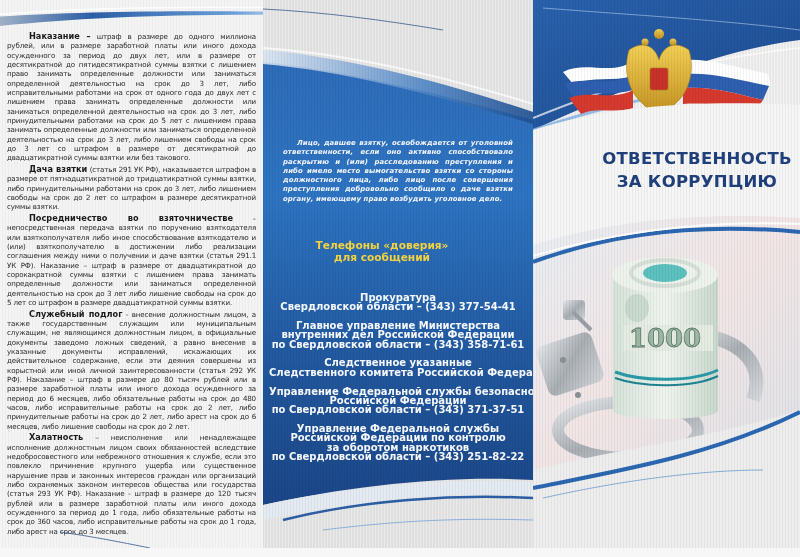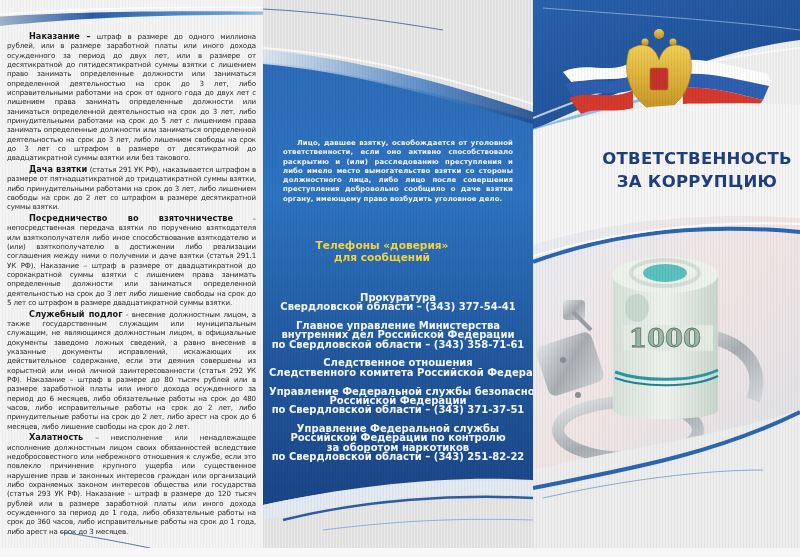--- a/index.html
+++ b/index.html
@@ -38,21 +38,21 @@
     overflow: hidden;
     background: repeating-linear-gradient(90deg, #eaeaea 0px, #eaeaea 2px, #e0e0e0 2px, #e0e0e0 3px);
   }
   .mid-blue {
     position: absolute; left: 0; top: 0; width: 270px; height: 548px;
   }
   .mid-content { position: absolute; left: 0; top: 0; width: 270px; height: 548px; }
   .mid-intro {
     position: absolute; left: 20px; top: 139px; width: 230px;
     font-size: 6.9px; line-height: 9.3px; color: #f2f6fb; font-weight: bold;
-    text-align: justify; letter-spacing: 0.1px;
+    text-align: justify; letter-spacing: 0.1px; font-style: italic;
   }
   .mid-intro span { display: block; text-indent: 14px; }
   .mid-hotline {
     position: absolute; left: 0; top: 239px; width: 238px;
     text-align: center; color: #f3d23e; font-weight: bold;
     font-size: 10.6px; line-height: 12.4px;
   }
   .contacts {
     position: absolute; left: 6px; top: 293px; width: 258px;
     text-align: center; color: #f4f7fb; font-weight: bold;
@@ -158,21 +158,21 @@
         <div class="contact">
           <div>Прокуратура</div>
           <div>Свердловской области – (343) 377-54-41</div>
         </div>
         <div class="contact">
           <div>Главное управление Министерства</div>
           <div>внутренних дел Российской Федерации</div>
           <div>по Свердловской области – (343) 358-71-61</div>
         </div>
         <div class="contact">
-          <div>Следственное отношения</div>
+          <div>Следственное указанные</div>
           <div>Следственного комитета Российской Федерации</div>
         </div>
         <div class="contact">
           <div>Управление Федеральной службы безопасности</div>
           <div>Российской Федерации</div>
           <div>по Свердловской области – (343) 371-37-51</div>
         </div>
         <div class="contact">
           <div>Управление Федеральной службы</div>
           <div>Российской Федерации по контролю</div>

